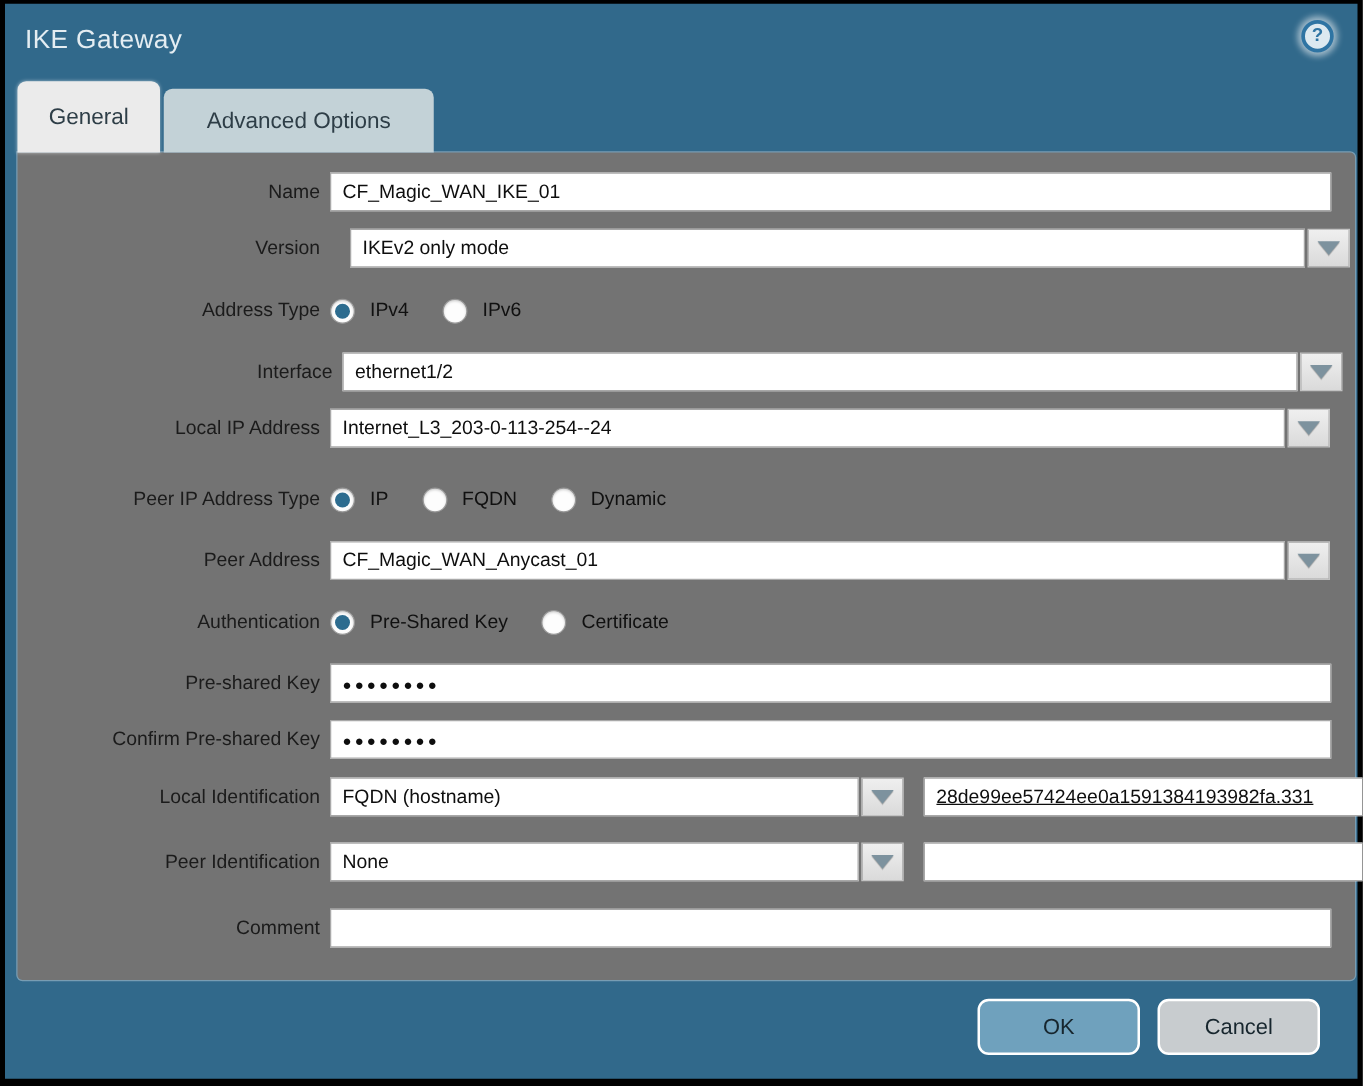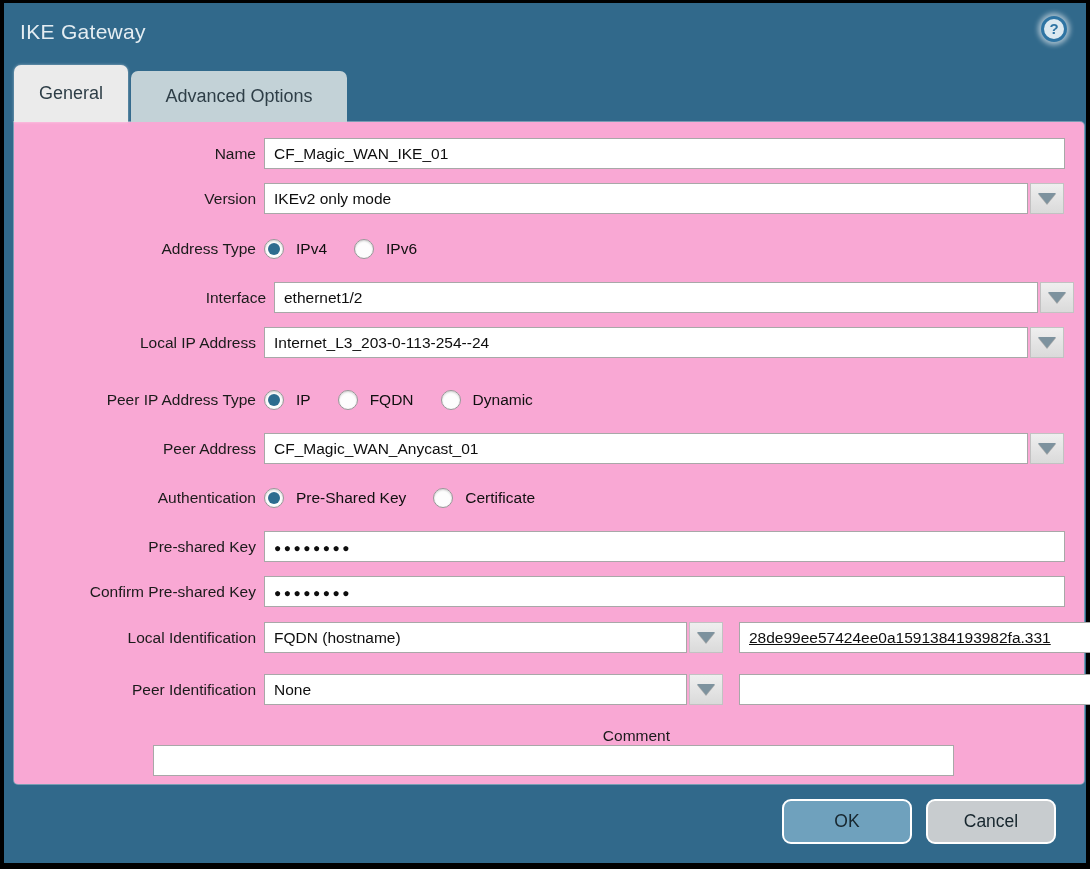--- a/index.html
+++ b/index.html
@@ -48,21 +48,21 @@
   }
   .tab.inactive {
     left: 127px; top: 68px; width: 216px; height: 51px;
     background: #C3D2D7; z-index: 2;
   }
 
   
   .panel {
     position: absolute; left: 10px; top: 119px;
     width: 1070px; height: 662px;
-    background: #f9a8d4;
+    background: #737373;
     border-radius: 0 4px 4px 4px;
     box-shadow: 0 0 0 1px rgba(255,255,255,0.35);
     z-index: 1;
   }
   .row {
     position: absolute; left: 0; width: 100%; height: 31px;
     display: flex; align-items: center;
   }
   .lbl {
     flex: none; width: 242px; text-align: right;
@@ -108,25 +108,25 @@
   }
   .radio.checked { position: relative; }
   .radio.checked::after {
     content: ''; position: absolute; left: 3px; top: 3px;
     width: 12px; height: 12px; border-radius: 50%;
     background: #2D6C8F;
   }
   .radio-lbl { font-size: 15.5px; color: #101010; }
 
   
-  .r1  { top: 16px; }  .r2  { top: 61px; }  .r3  { top: 111px; }
+  .r1  { top: 16px; }  .r2  { top: 61px; gap: 16px; }  .r3  { top: 111px; }
   .r4  { top: 160px; justify-content: center; } .r5  { top: 205px; } .r6  { top: 262px; }
   .r7  { top: 311px; } .r8  { top: 360px; } .r9  { top: 409px; }
   .r10 { top: 454px; } .r11 { top: 500px; } .r12 { top: 552px; border-radius: 12px; }
-  .r13 { top: 605px; flex-direction: column; }
+  .r13 { top: 605px; }
 
   
   .footer { position: absolute; left: 0; right: 0; top: 781px; bottom: 0; }
   .btn {
     position: absolute; top: 15px; width: 130px; height: 45px;
     border-radius: 9px; border: 2px solid #FFFFFF;
     font-size: 17.5px; color: #17262E; font-family: inherit;
     cursor: pointer;
   }
   .btn-ok { right: 174px; background: #6FA1BD; }

